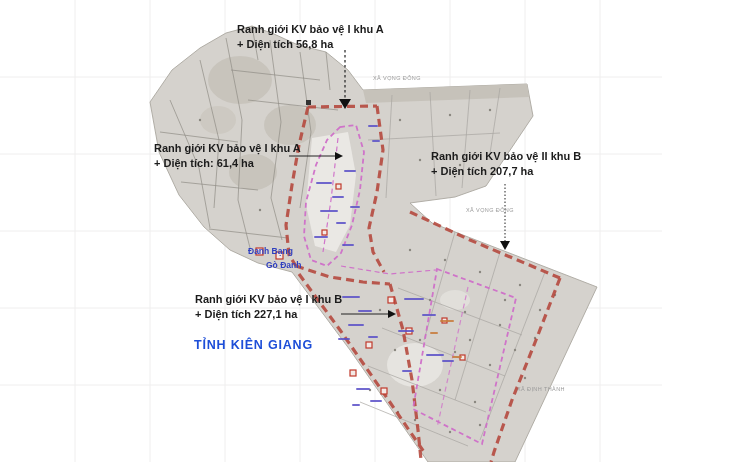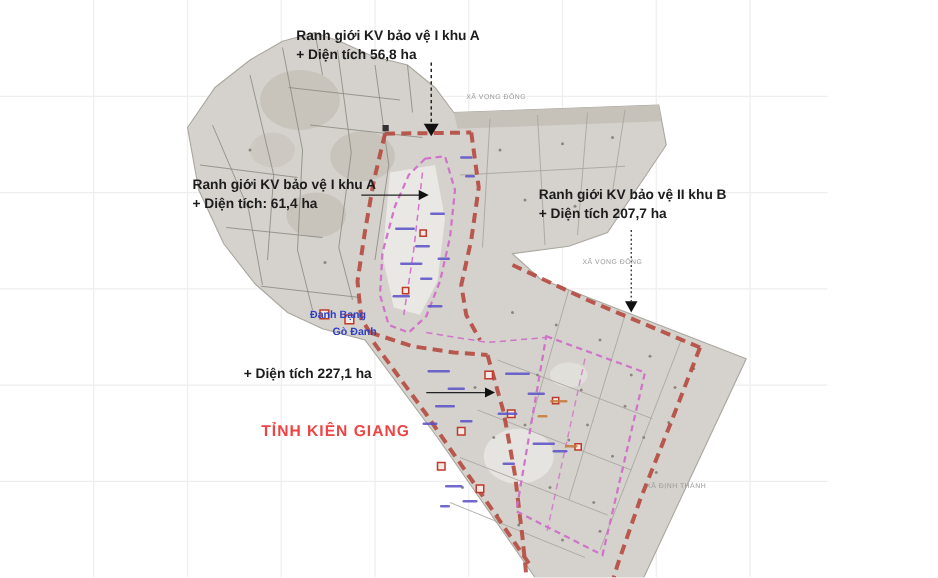--- a/index.html
+++ b/index.html
@@ -6,21 +6,21 @@
   .stage{
     position:relative;width:662px;height:462px;background:#ffffff;overflow:hidden;
     font-family:"Liberation Sans","DejaVu Sans",sans-serif;
   }
   .stage svg{position:absolute;left:0;top:0;}
   .lbl{position:absolute;color:#1c1c1c;font-weight:bold;font-size:11px;line-height:15px;white-space:nowrap;}
   .z1{left:237px;top:22px;}
   .z2{left:154px;top:141px;}
   .z3{left:406px;top:149px;margin-left:25px;}
   .z4{left:195px;top:292px;}
-  .province{position:absolute;left:209px;top:338px;font-weight:bold;font-size:12.5px;letter-spacing:.8px;color:#ef4444;white-space:nowrap;}
+  .province{position:absolute;left:194px;top:338px;font-weight:bold;font-size:12.5px;letter-spacing:.8px;color:#1d4ed8;white-space:nowrap;}
   .place{position:absolute;color:#2f3fbf;font-weight:bold;font-size:8.5px;white-space:nowrap;}
   .danh-bang{left:226px;top:246px;padding-left:22px;}
   .go-tram{left:266px;top:260px;}
   .adm{position:absolute;color:#9a9a9a;font-size:5.5px;letter-spacing:.4px;white-space:nowrap;}
   .adm1{left:373px;top:75px;}
   .adm2{left:466px;top:207px;}
   .adm3{left:517px;top:386px;}
 </style>
 </head>
 <body>
@@ -219,20 +219,21 @@
     <div>Ranh giới KV bảo vệ I khu A</div>
     <div>+ Diện tích: 61,4 ha</div>
   </div>
 
   <div class="lbl z3">
     <div>Ranh giới KV bảo vệ II khu B</div>
     <div>+ Diện tích 207,7 ha</div>
   </div>
 
   <div class="lbl z4">
+    <div>Ranh giới KV bảo vệ I khu B</div>
     <div>+ Diện tích 227,1  ha</div>
   </div>
 
   <div class="province">TỈNH KIÊN GIANG</div>
 
   <div class="place danh-bang">Đanh Bạng</div>
   <div class="place go-tram">Gò Đanh</div>
 
   <div class="adm adm1">XÃ VỌNG ĐÔNG</div>
   <div class="adm adm2">XÃ VỌNG ĐÔNG</div>

